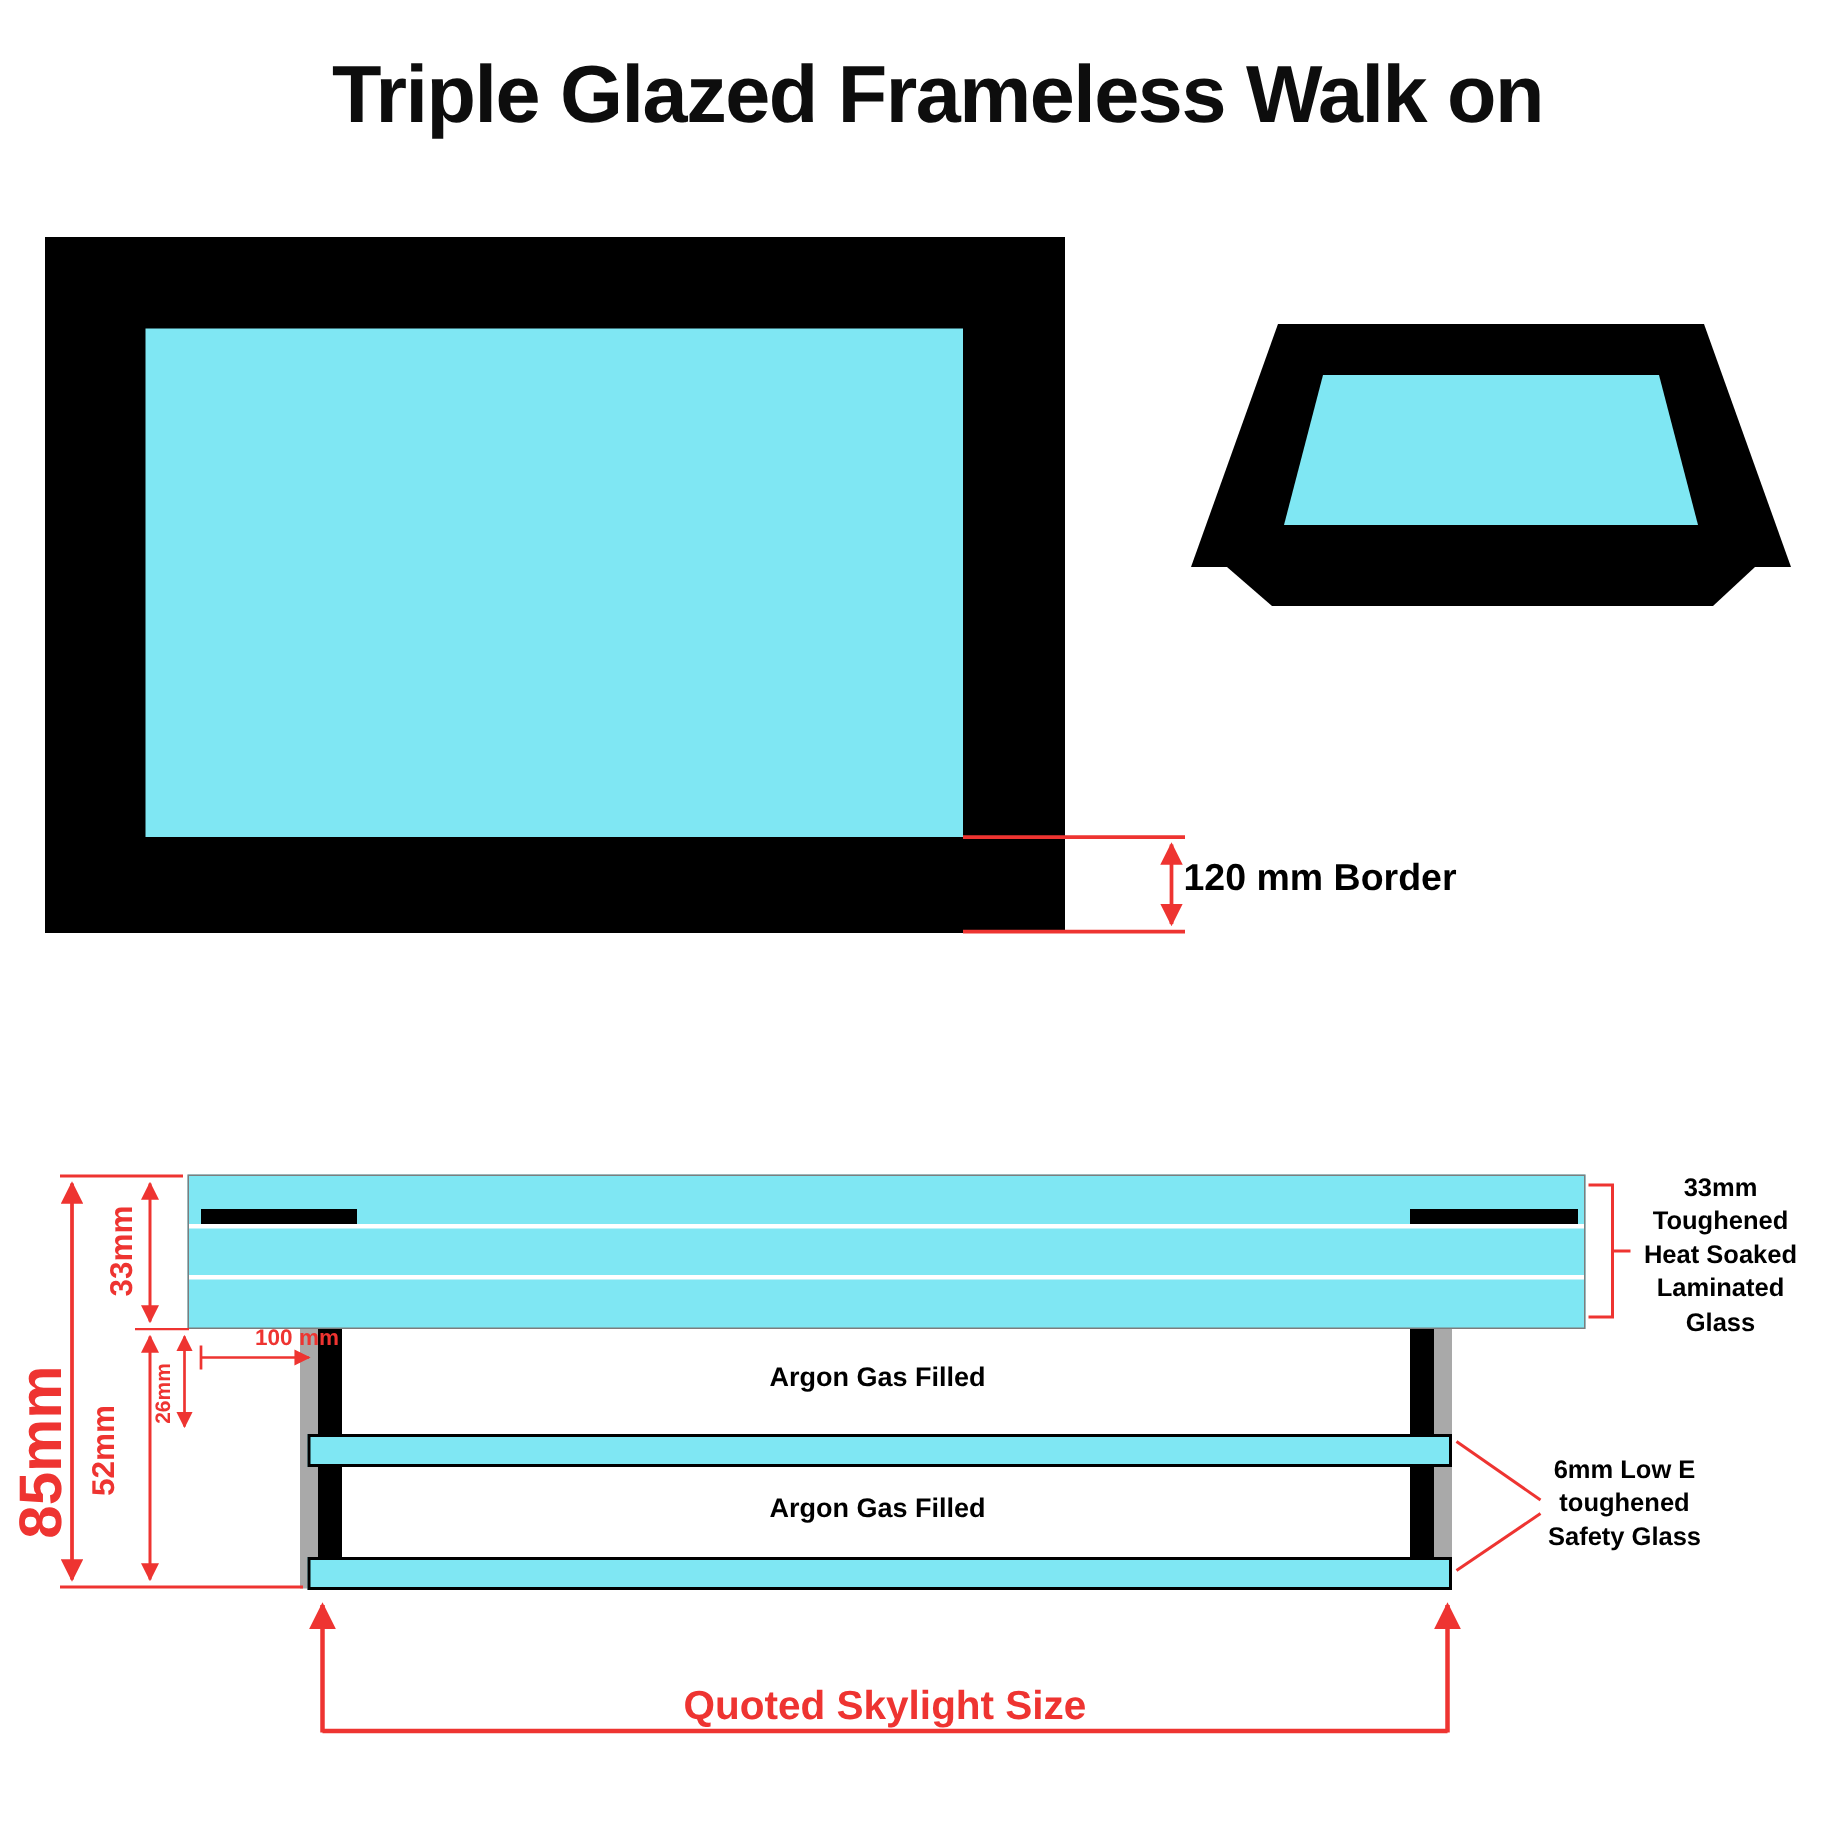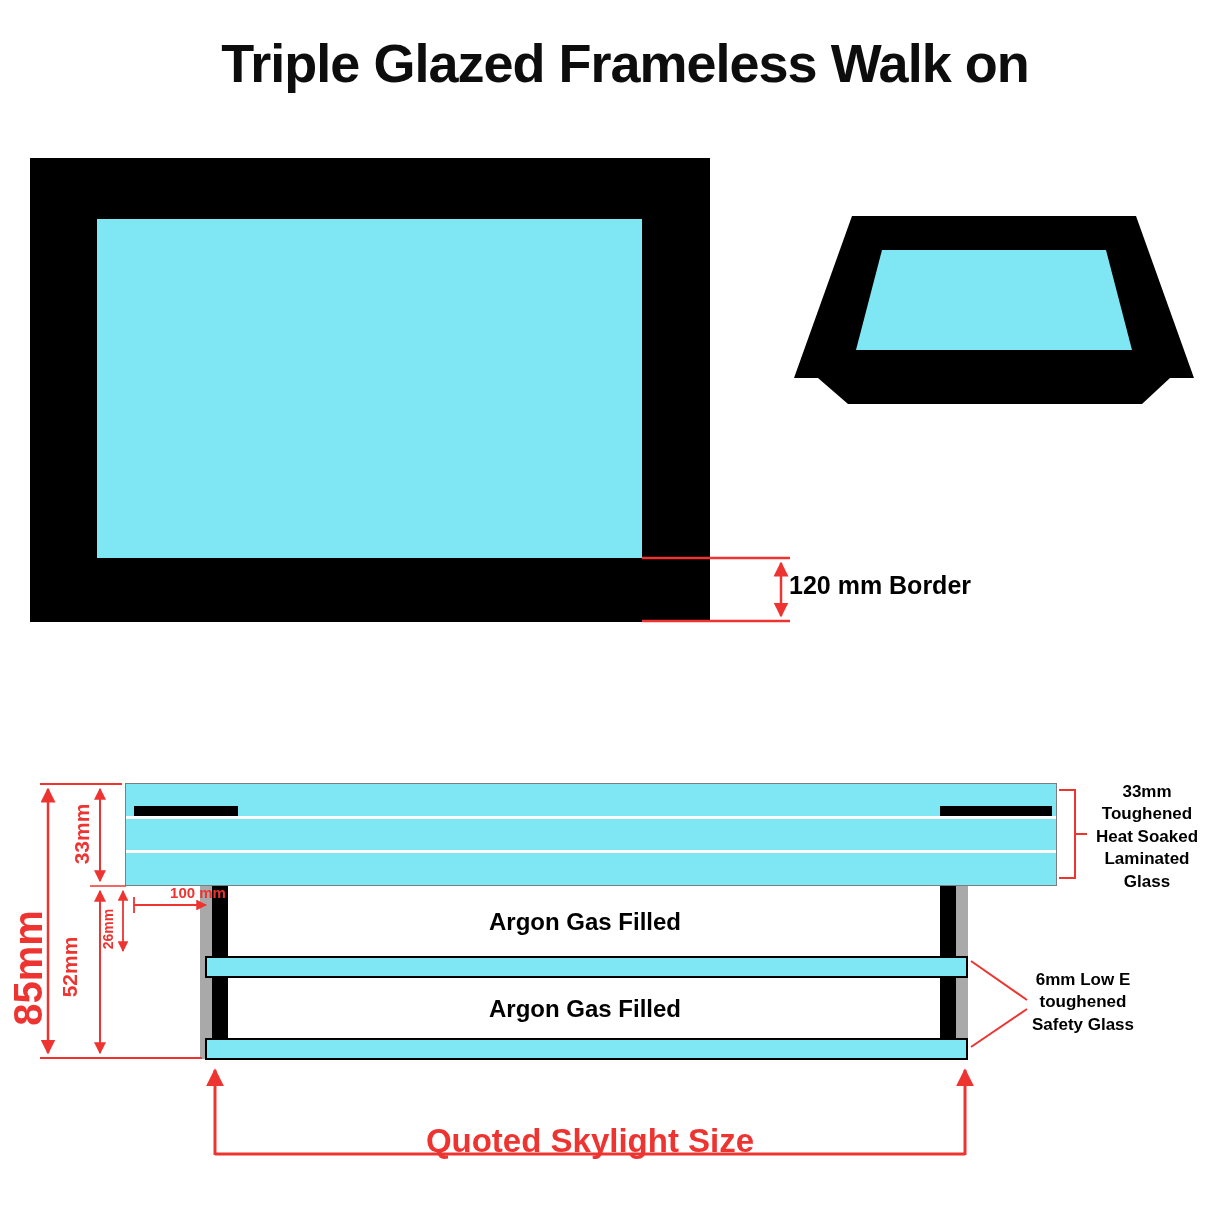--- a/index.html
+++ b/index.html
@@ -66,21 +66,21 @@
 
   .pane {
     position:absolute; left:205px; width:763px; height:22px;
     background:var(--glass); border:2px solid #000;
   }
   .pane.middle { top:956px; }
   .pane.bottom { top:1038px; }
 
   .argon {
     position:absolute; left:325px; width:520px; text-align:center;
-    font-size:24px; font-weight:700; color:#000;
+    font-size:18px; font-weight:700; color:#000;
   }
   .argon.a1 { top:908px; }
   .argon.a2 { top:995px; }
 
   
   .rlabel {
     position:absolute; color:var(--accent); font-weight:700; white-space:nowrap;
     transform:translate(-50%,-50%) rotate(-90deg);
   }
   .rlabel.h85 { left:28px; top:968px; font-size:40px; }
@@ -96,21 +96,21 @@
   .glass-label {
     position:absolute; font-weight:700; font-size:17px; color:#000;
     text-align:center; white-space:pre-line; line-height:1.32;
   }
   .glass-label.l33 { left:1080px; top:781px; width:134px; }
   .glass-label.l6  { left:1022px; top:969px; width:122px; }
 
   
   .quoted {
     position:absolute; left:290px; top:1122px; width:600px; text-align:center;
-    font-size:33px; font-weight:800; color:var(--accent);
+    font-size:27px; font-weight:800; color:var(--accent);
   }
 
   
   .overlay { position:absolute; left:0; top:0; pointer-events:none; }
   .red-stroke line, .red-stroke polyline { stroke:var(--accent); }
   .arrow-fill { fill:var(--accent); }
 </style>
 </head>
 <body>
 

